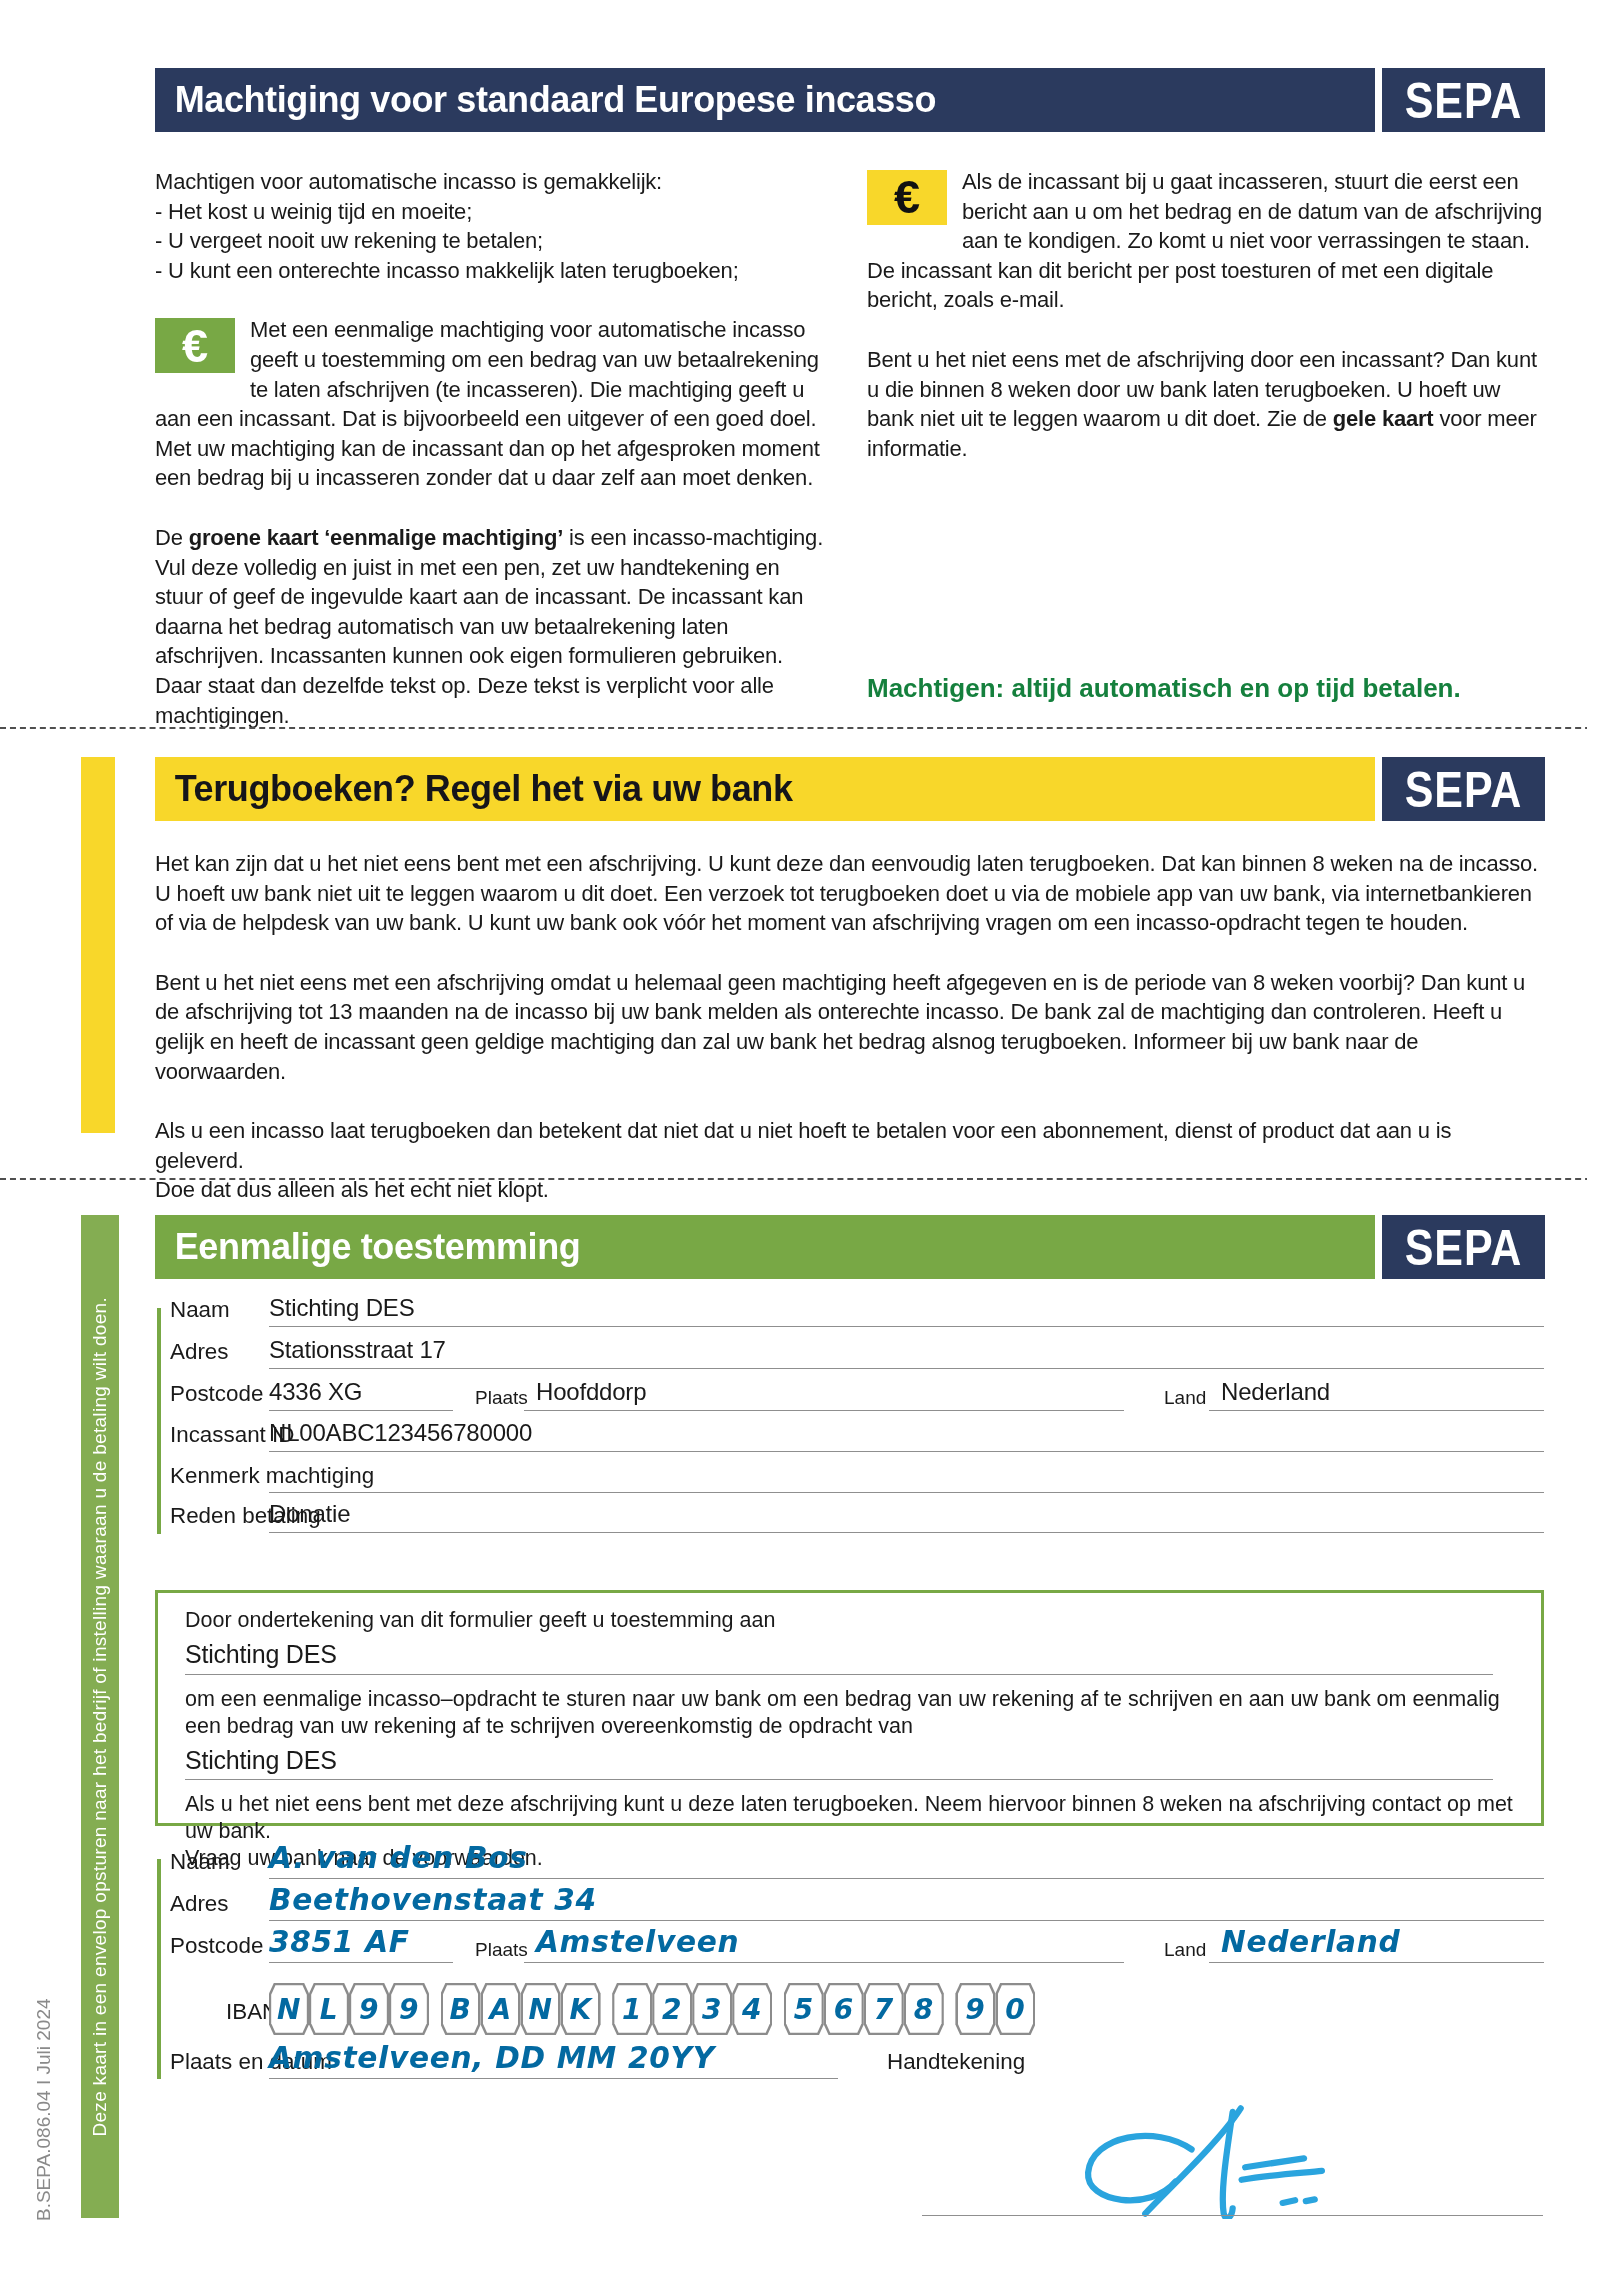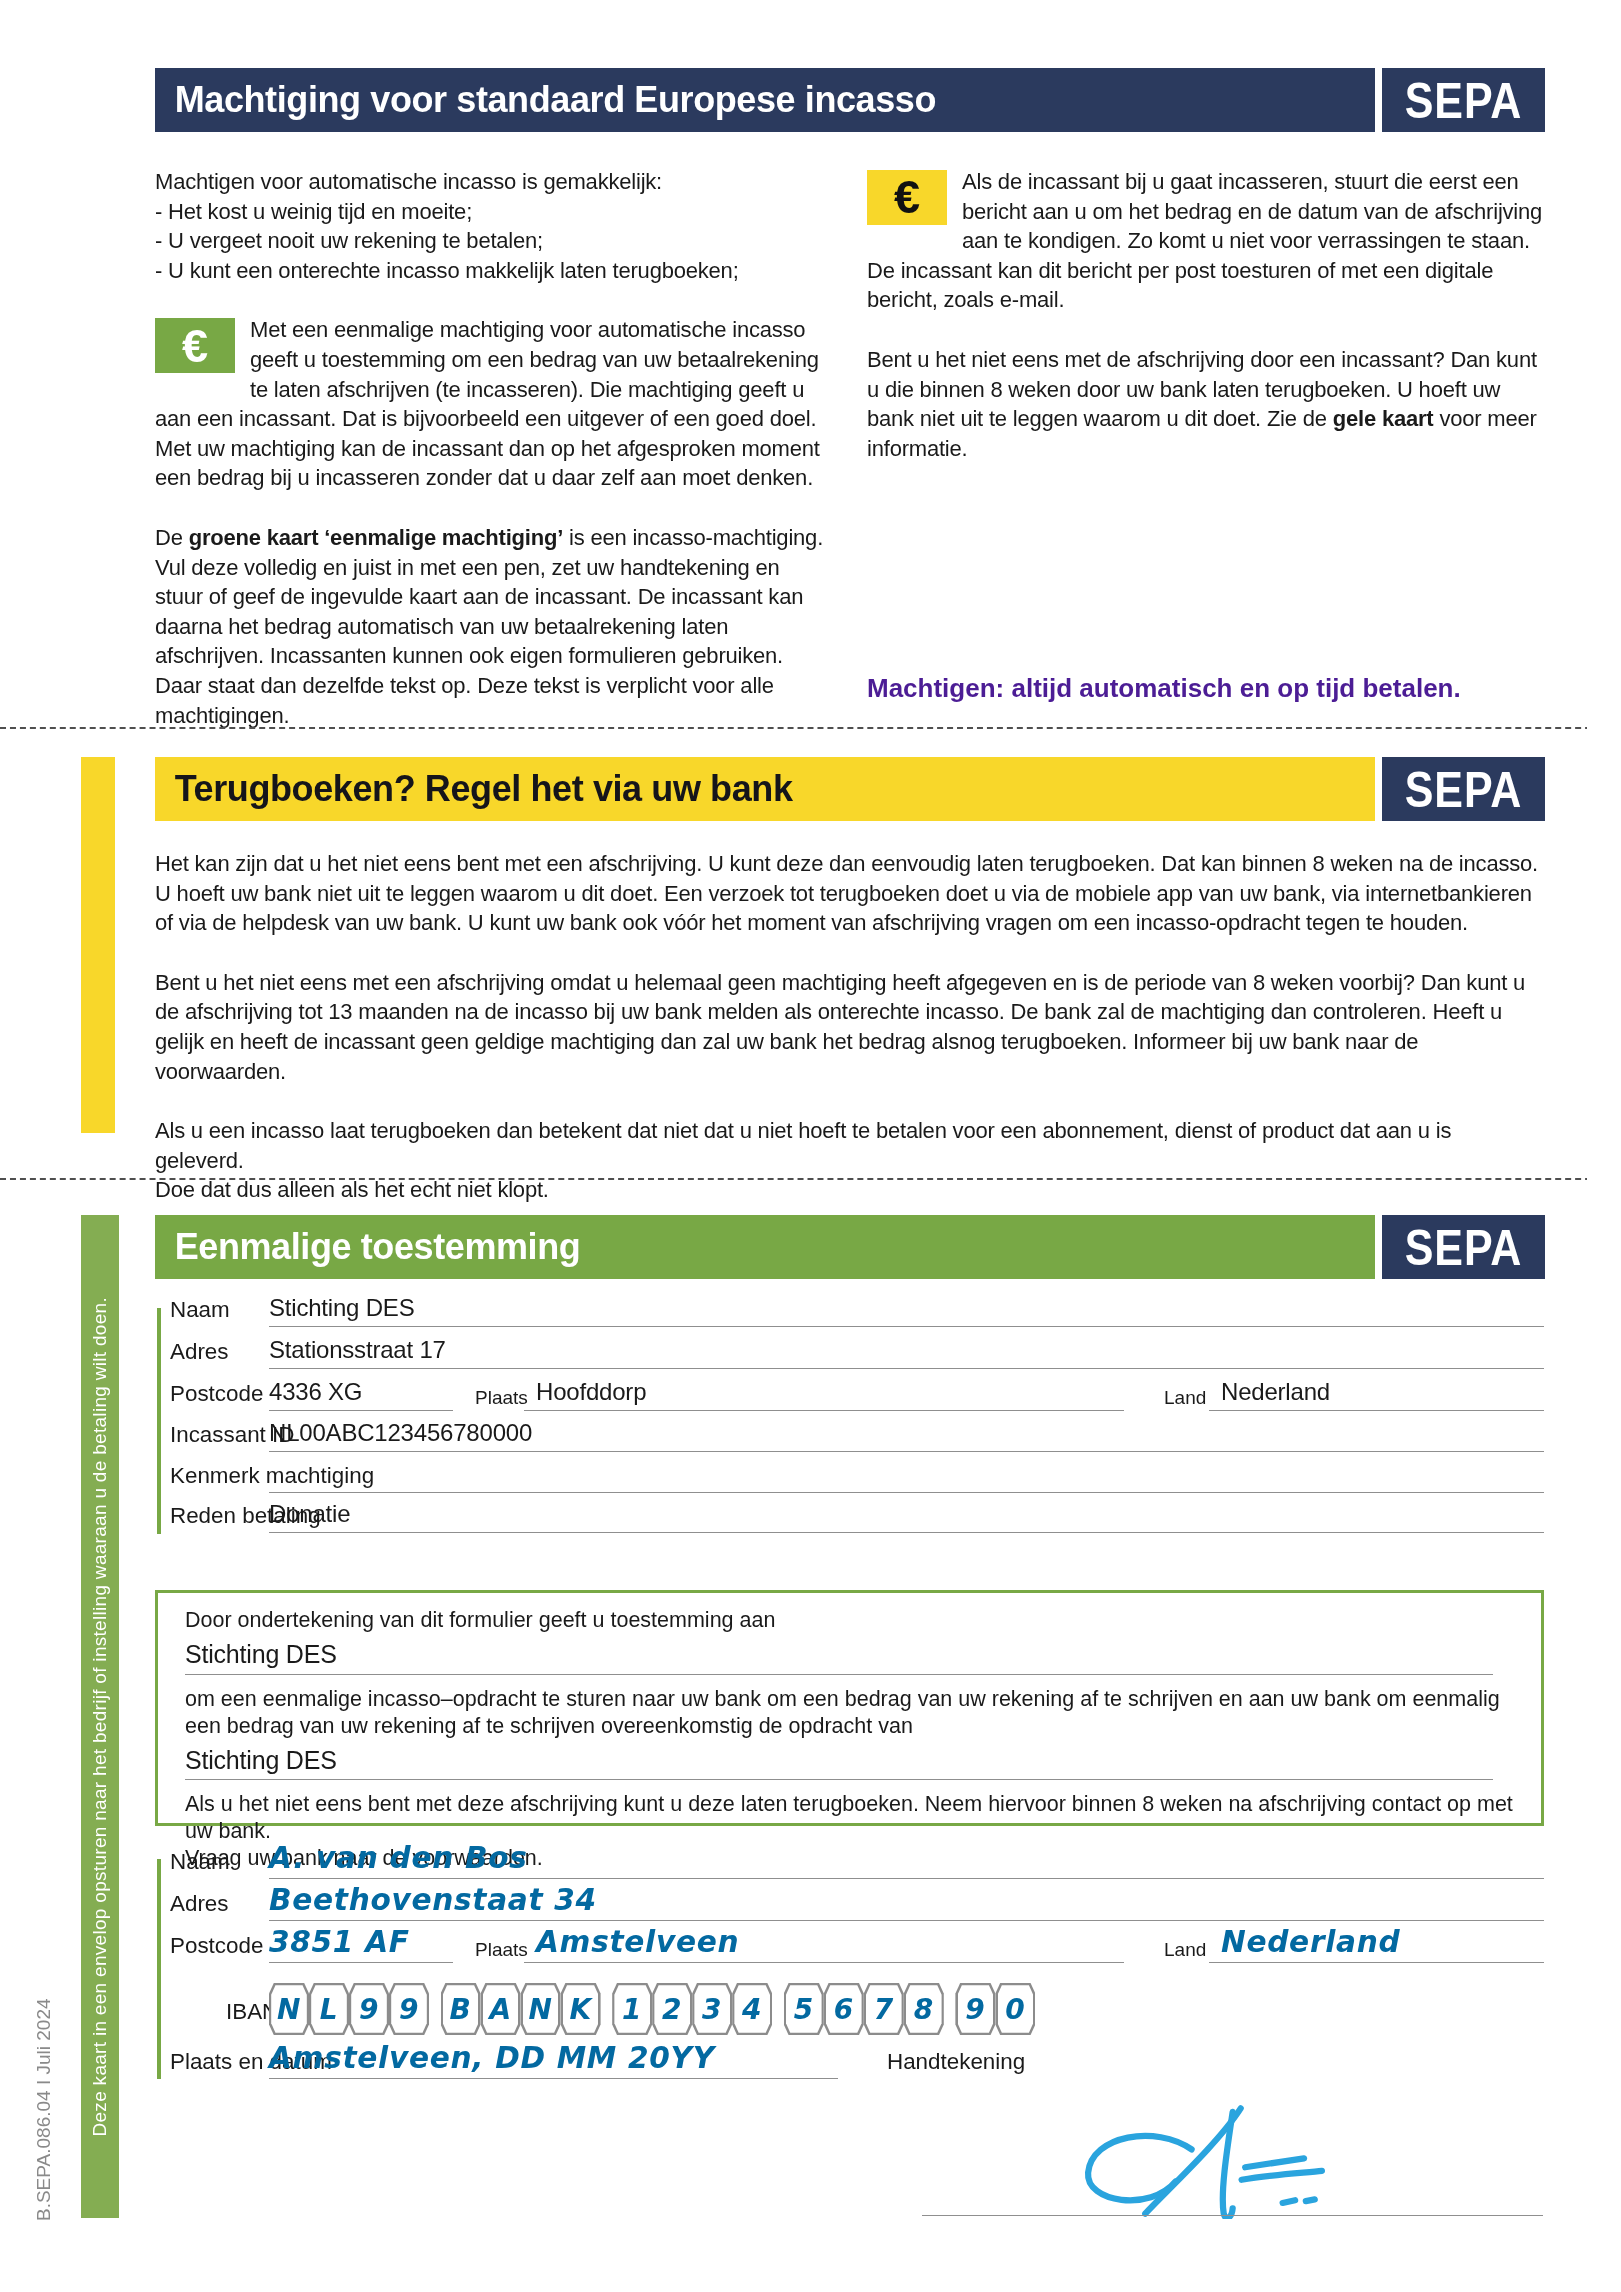--- a/index.html
+++ b/index.html
@@ -17,21 +17,21 @@
             display:flex;align-items:center;justify-content:center;}
   .sepa-box span{color:#fff;font-size:43px;font-weight:bold;letter-spacing:0.9px;transform:scaleY(1.18);}
 
   
   .col{position:absolute;font-size:22px;line-height:29.6px;letter-spacing:-0.2px;}
   .col p{margin:0 0 30px 0;}
   .euro-icon{float:left;width:80px;height:55px;margin:2.7px 15px 5.4px 0;
              display:flex;align-items:center;justify-content:center;font-size:47px;font-weight:bold;}
   .euro-green{background:#78a845;color:#ffffff;}
   .euro-yellow{background:#f8d72a;color:#111111;}
-  .tagline{position:absolute;left:867px;top:673px;font-size:26px;font-weight:bold;color:#4c1d95;white-space:nowrap;}
+  .tagline{position:absolute;left:867px;top:673px;font-size:26px;font-weight:bold;color:#15803d;white-space:nowrap;}
 
   .dashed{position:absolute;left:0;width:1621px;border-top:2.7px dashed #4f4f4f;}
 
   
   .vbar-yellow{position:absolute;left:81px;top:757px;width:34px;height:376px;background:#f8d72a;}
   .vbar-green{position:absolute;left:81px;top:1215px;width:38px;height:1003px;background:#84ad52;
               display:flex;align-items:center;justify-content:center;}
   .vbar-green .vtxt{writing-mode:vertical-rl;transform:rotate(180deg);color:#ffffff;font-size:19px;
                     white-space:nowrap;letter-spacing:0.3px;}
 

